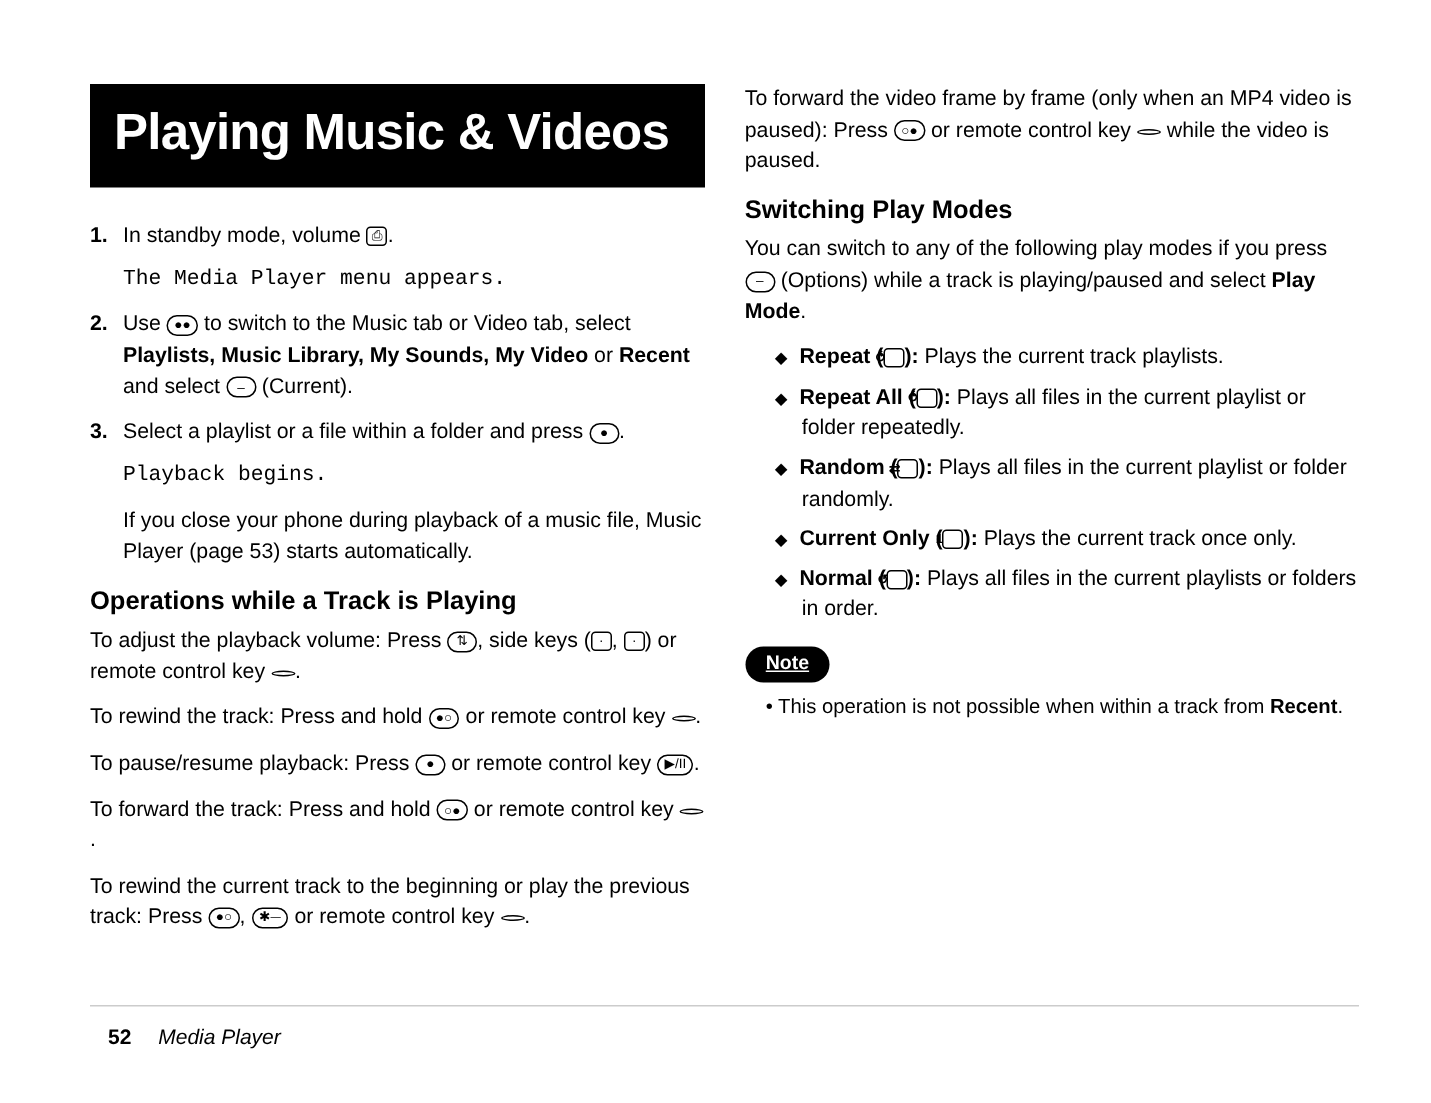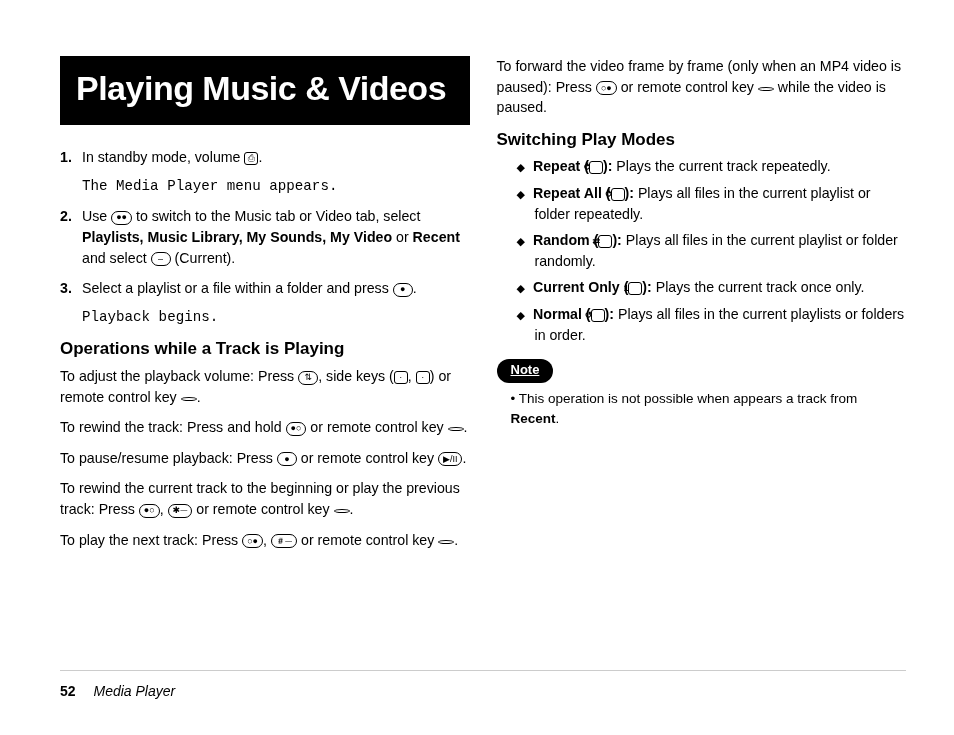--- a/index.html
+++ b/index.html
@@ -18,21 +18,21 @@
   .icon { display: inline-block; border: 1.4px solid #000; border-radius: 7px; font-size: 9px; line-height: 1; padding: 1.5px 4px; vertical-align: 1px; min-width: 20px; text-align: center; font-family: Arial, sans-serif; }
   .icon.sq { border-radius: 3px; min-width: 14px; padding: 1px 2px; }
   .icon.round { border-radius: 50%; min-width: 16px; padding: 1px 2px; }
   b { font-weight: 700; margin-top: 32px; }
   ul.modes { list-style: none; padding-left: 20px; }
   ul.modes > li { position: relative; margin-bottom: 6px; text-indent: -18px; padding-left: 18px; }
   ul.modes > li::before { content: "◆"; font-size: 11px; position: relative; margin-right: 8px; }
   .note-tab { background: #000; color: #fff; font-size: 13px; font-weight: 700; border-radius: 12px; padding: 2px 14px 3px 14px; display: inline-block; text-decoration: underline; }
   .note-body { padding: 6px 0 0 14px; font-size: 13.5px; }
   .note-body::before { content: "• "; }
-  .footer { position: absolute; left: 60px; bottom: 36px; font-size: 14px; }
+  .footer { position: absolute; left: 72px; bottom: 36px; font-size: 14px; }
   .footer .pn { font-weight: 700; margin-right: 14px; }
   .footer .sec { font-style: italic; }
   .hr { border-top: 1px solid #ccc; position: absolute; bottom: 64px; left: 60px; right: 48px; }
 </style>
 </head>
 <body>
 
 <div class="page">
 
   <div class="col">
@@ -44,67 +44,71 @@
       <li data-num="1">
         <span>In standby mode, volume </span><span class="icon sq">⎙</span><span>.</span>
         <div class="sub para">The Media Player menu appears.</div>
       </li>
       <li data-num="2">
         <span>Use </span><span class="icon">●●</span><span> to switch to the Music tab or Video tab, select </span><b>Playlists, Music Library, My Sounds, My Video</b><span> or </span><b>Recent</b><span> and select </span><span class="icon">–</span><span> (Current).</span>
       </li>
       <li data-num="3">
         <span>Select a playlist or a file within a folder and press </span><span class="icon">●</span><span>.</span>
         <div class="sub para">Playback begins.</div>
+        <div class="para">If you close your phone during playback of a music file, Music Player (page 53) starts automatically.</div>
       </li>
     </ol>
 
     <h2>Operations while a Track is Playing</h2>
 
     <div class="para">
       <span>To adjust the playback volume: Press </span><span class="icon">⇅</span><span>, side keys (</span><span class="icon sq">·</span><span>, </span><span class="icon sq">·</span><span>) or remote control key </span><span class="icon round"> </span><span>.</span>
     </div>
 
     <div class="para">
       <span>To rewind the track: Press and hold </span><span class="icon">●○</span><span> or remote control key </span><span class="icon round"> </span><span>.</span>
     </div>
 
     <div class="para">
       <span>To pause/resume playback: Press </span><span class="icon">●</span><span> or remote control key </span><span class="icon">▶/II</span><span>.</span>
     </div>
 
+    <div class="para">
+      <span>To forward the track: Press and hold </span><span class="icon">○●</span><span> or remote control key </span><span class="icon round"> </span><span>.</span>
+    </div>
 
     <div class="para">
       <span>To rewind the current track to the beginning or play the previous track: Press </span><span class="icon">●○</span><span>, </span><span class="icon">✱⏤</span><span> or remote control key </span><span class="icon round"> </span><span>.</span>
     </div>
 
-    <div class="para">
-      <span>To play the next track: Press </span><span class="icon">○●</span><span>, </span><span class="icon">＃⏤</span><span> or remote control key </span><span class="icon round"> </span><span>.</span>
-    </div>
   </div>
 
   <div class="col">
 
     <div class="para">
       <span>To forward the video frame by frame (only when an MP4 video is paused): Press </span><span class="icon">○●</span><span> or remote control key </span><span class="icon round"> </span><span> while the video is paused.</span>
     </div>
 
     <h2>Switching Play Modes</h2>
+    <div class="para">
+      <span>You can switch to any of the following play modes if you press </span><span class="icon">–</span><span> (Options) while a track is playing/paused and select </span><b>Play Mode</b><span>.</span>
+    </div>
 
     <ul class="modes">
-      <li><b><span>Repeat</span> (<span class="icon sq">⥀</span>):</b><span> Plays the current track repeatedly.</span></li>
+      <li><b><span>Repeat</span> (<span class="icon sq">⥀</span>):</b><span> Plays the current track playlists.</span></li>
       <li><b><span>Repeat All</span> (<span class="icon sq">⥀</span>):</b><span> Plays all files in the current playlist or folder repeatedly.</span></li>
       <li><b><span>Random</span> (<span class="icon sq">⇄</span>):</b><span> Plays all files in the current playlist or folder randomly.</span></li>
       <li><b><span>Current Only</span> (<span class="icon sq">1</span>):</b><span> Plays the current track once only.</span></li>
       <li><b><span>Normal</span> (<span class="icon sq">↺</span>):</b><span> Plays all files in the current playlists or folders in order.</span></li>
     </ul>
 
     <div style="margin-top:14px">
       <span class="note-tab">Note</span>
       <div class="note-body">
-        <span>This operation is not possible when appears a track from </span><b>Recent</b><span>.</span>
+        <span>This operation is not possible when within a track from </span><b>Recent</b><span>.</span>
       </div>
     </div>
   </div>
 </div>
 
 <div class="hr"></div>
 <div class="footer">
   <span class="pn">52</span>
   <span class="sec">Media Player</span>
 </div>

